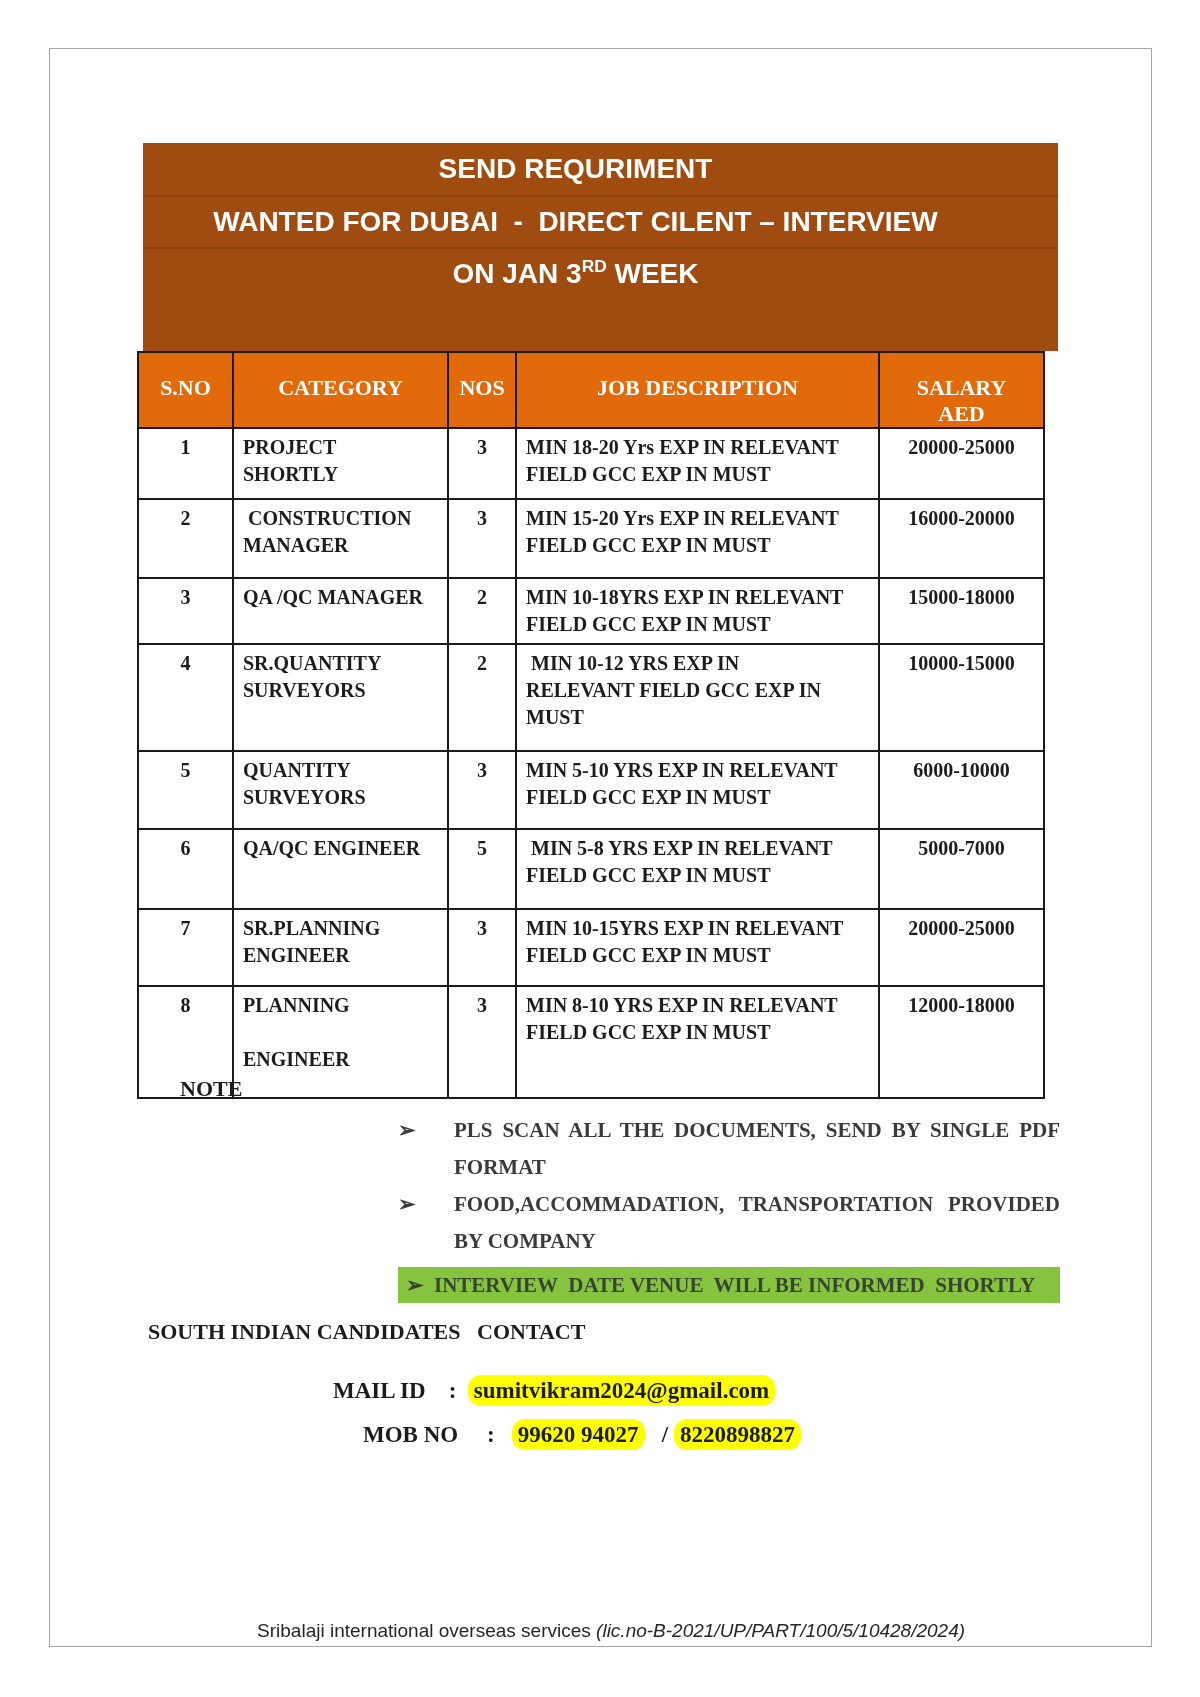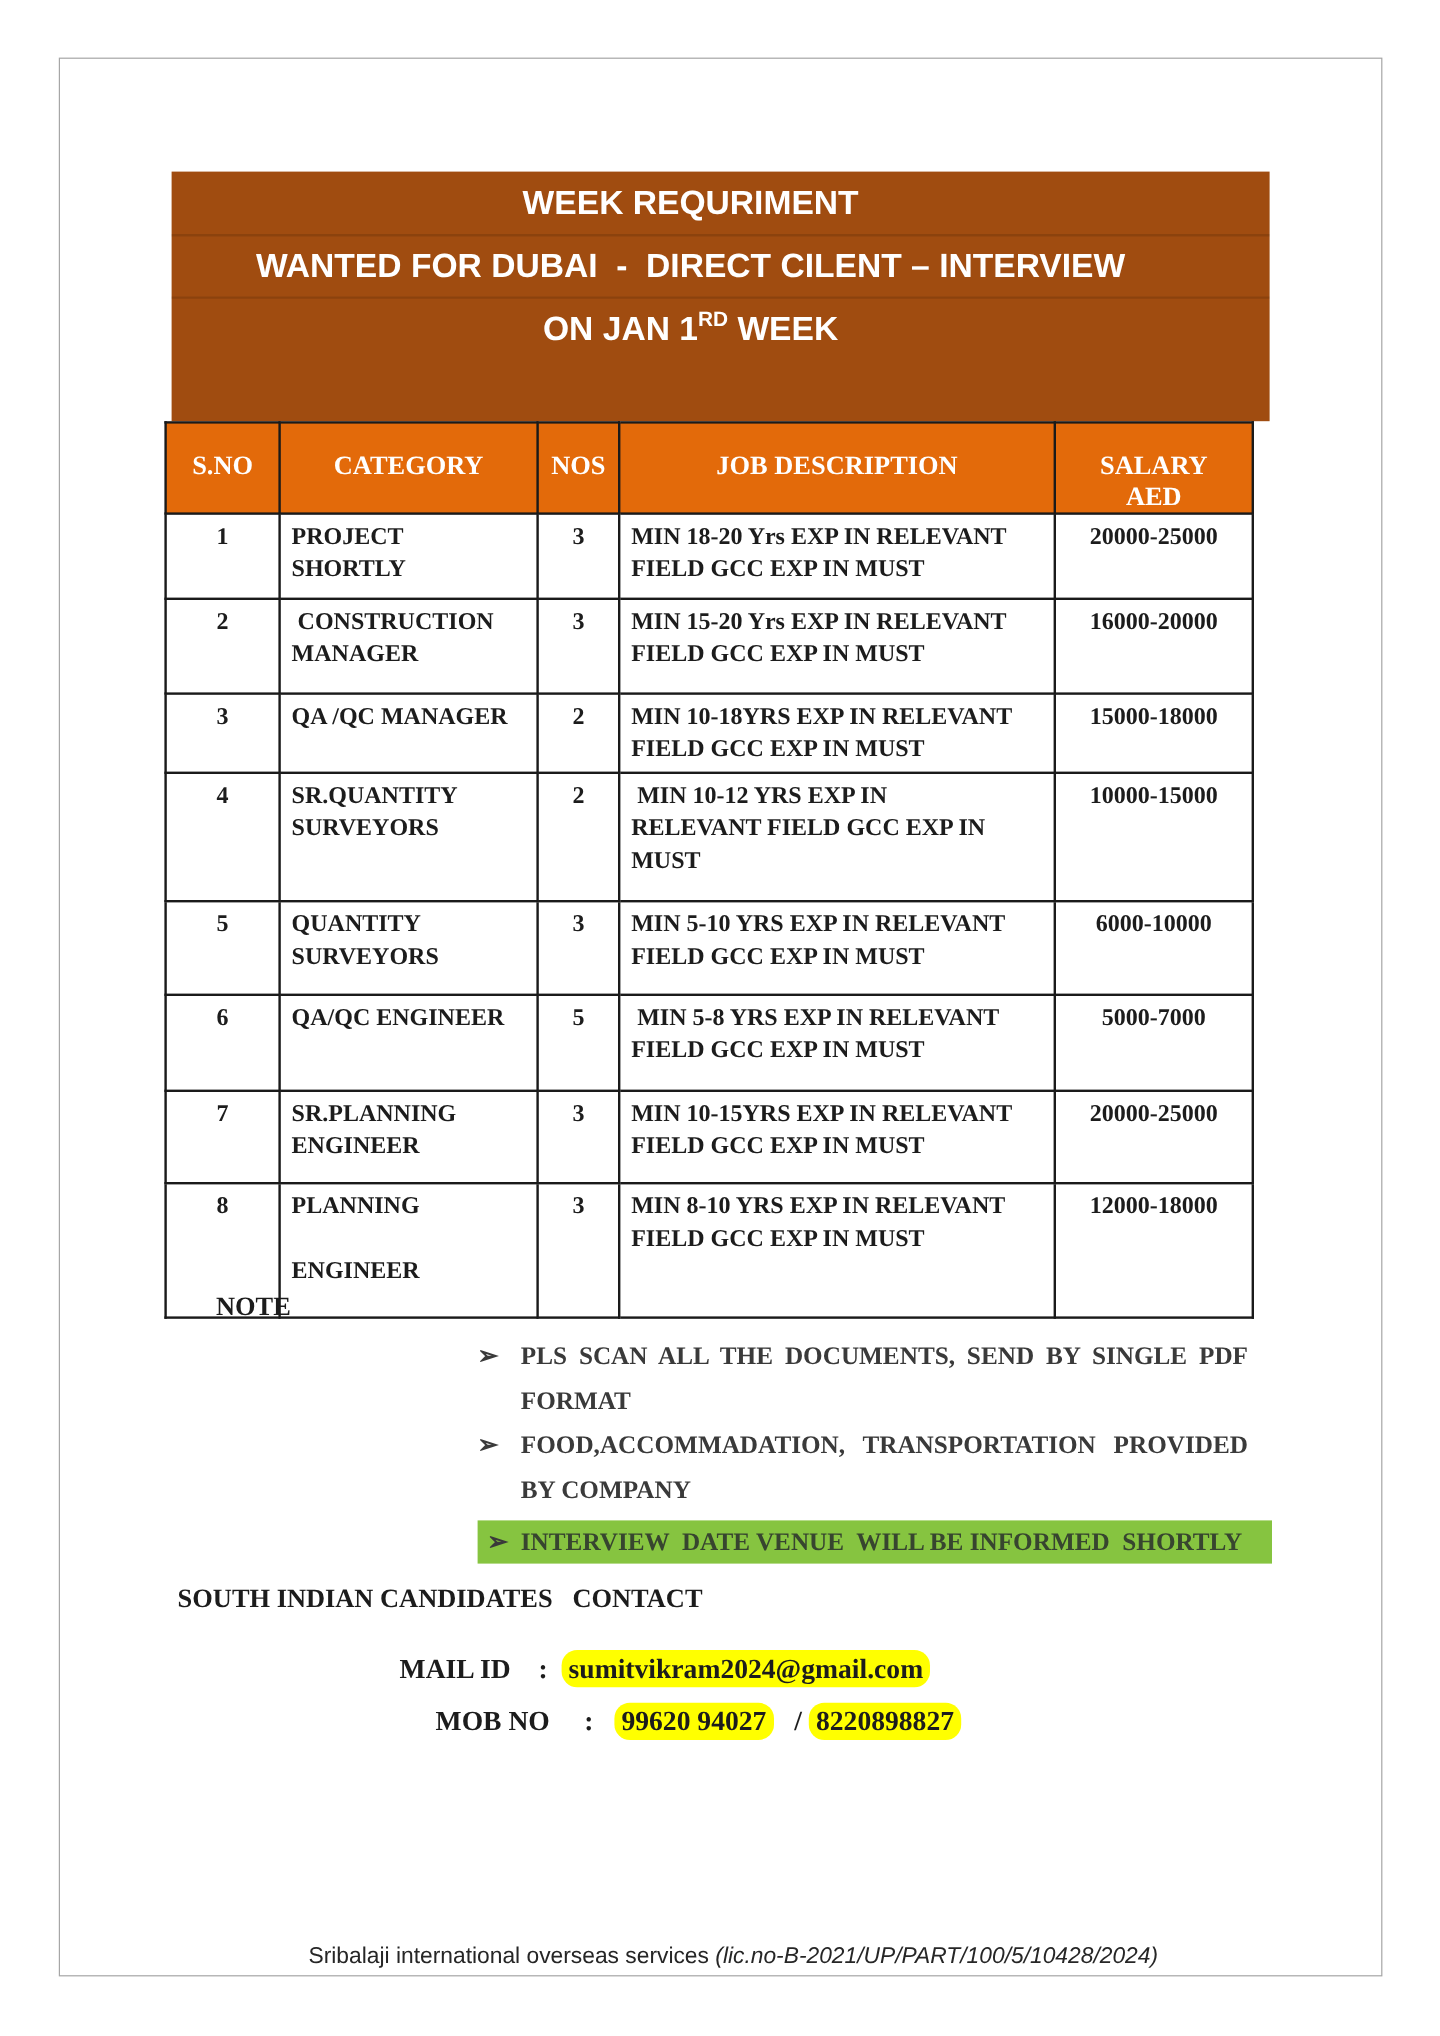--- a/index.html
+++ b/index.html
@@ -41,21 +41,21 @@
   tr.r5{height:78px;} tr.r6{height:80px;} tr.r7{height:77px;} tr.r8{height:112px;}
   td.v-mid{vertical-align:middle;}
   td.v-bot{vertical-align:bottom;padding-bottom:8px;}
 
   
   .note-label{position:absolute;left:180px;top:1076px;font-weight:bold;font-size:22px;color:var(--ink);}
   .bullets{position:absolute;left:398px;top:1112px;width:662px;}
   .bullet{display:flex;color:var(--note-ink);font-weight:bold;font-size:21px;line-height:37px;}
   .bullet .marker{width:36px;flex:0 0 36px;}
   .bullet .text{flex:1;}
-  .bullet .justify{text-align:justify;white-space:normal;width:606px;flex:0 0 606px;}
+  .bullet .justify{text-align:justify;white-space:normal;width:606px;flex:0 0 606px;margin-left:20px;}
   .bullet.green{background:var(--highlight-green);margin-top:7px;line-height:30px;padding:3px 4px 3px 0;}
   .bullet.green .marker{padding-left:8px;}
   .bullet.green .text{white-space:pre-wrap;color:#37452F;}
 
   
   .contact-heading{position:absolute;left:148px;top:1319px;font-weight:bold;font-size:22px;color:var(--ink);white-space:pre-wrap;}
   .mail-row{position:absolute;left:310px;top:1352px;font-weight:bold;font-size:23px;color:var(--ink);white-space:pre-wrap;}
   .mob-row{position:absolute;left:340px;top:1396px;font-weight:bold;font-size:23px;color:var(--ink);white-space:pre-wrap;}
   .hl-yellow{background:var(--highlight-yellow);padding:3px 6px;border-radius:13px;}
 
@@ -65,27 +65,27 @@
   .footer .lic{font-style:italic;}
 </style>
 </head>
 <body>
 
 <div class="page">
   <div class="page-border"></div>
 
   <div class="banner">
     <div class="banner-line">
-      <span>WEEK REQURIMENT</span>
+      <span>SEND REQURIMENT</span>
     </div>
     <div class="banner-line">
       <span>WANTED FOR DUBAI  -  DIRECT CILENT – INTERVIEW</span>
     </div>
     <div class="banner-line">
-      <span>ON JAN 1</span><sup>RD</sup><span> WEEK</span>
+      <span>ON JAN 3</span><sup>RD</sup><span> WEEK</span>
     </div>
   </div>
 
   <table class="jobs">
     <colgroup>
         <col class="c1">
         <col class="c2">
         <col class="c3">
         <col class="c4">
         <col class="c5">

